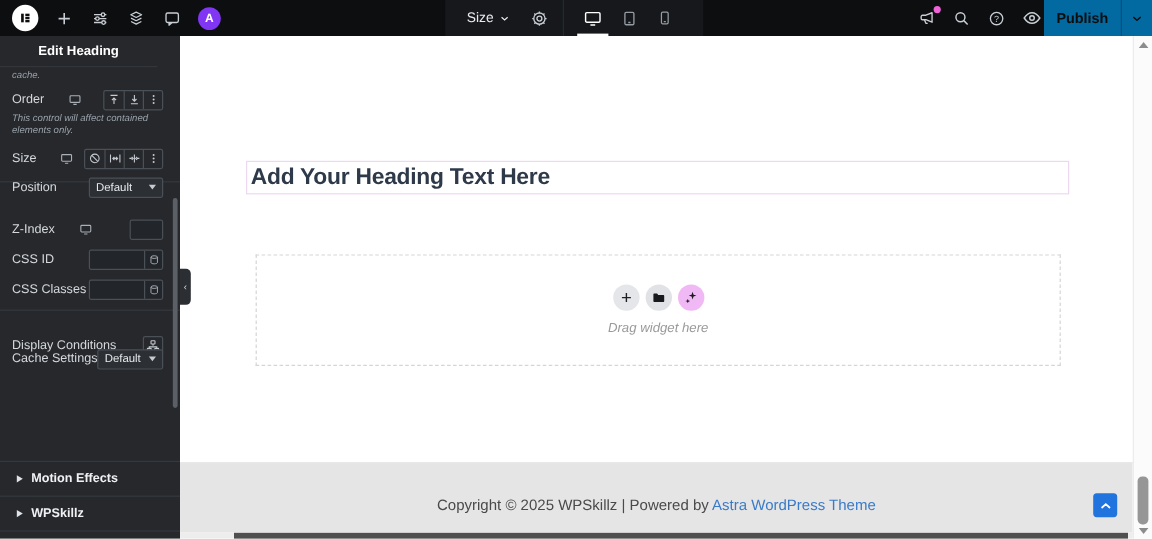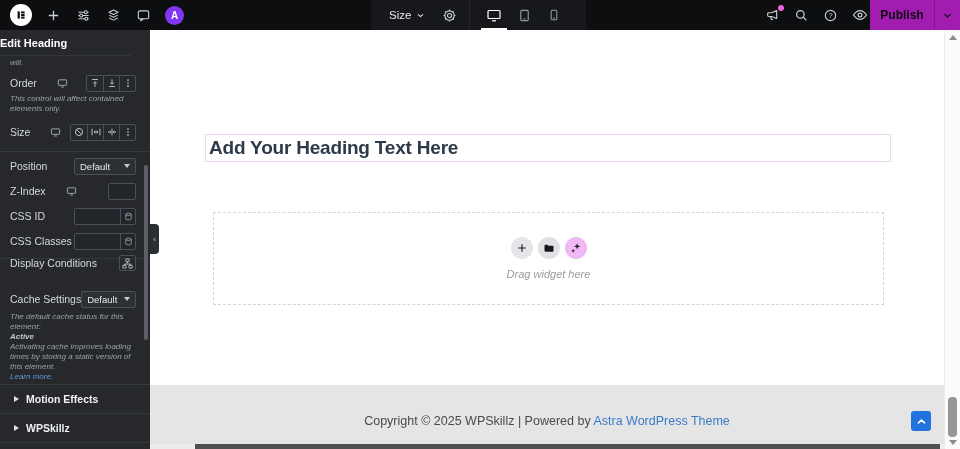--- a/index.html
+++ b/index.html
@@ -18,30 +18,30 @@
   .tb-center { position:absolute; left:371px; top:0; width:215px; height:30px;
     background:#16181b; display:flex; align-items:center; padding-left:18px; }
   .home-switcher { display:flex; align-items:center; gap:5px; color:#e8eaed; font-size:11.5px; cursor:pointer; }
   .tb-divider { width:1px; height:30px; background:#26282c; margin:0 9px 0 11px; }
   .device-btn { position:relative; width:30px; height:30px; display:flex; align-items:center; justify-content:center; color:#959ca4; cursor:pointer; }
   .device-btn.active { color:#ffffff; }
   .device-btn.active::after { content:""; position:absolute; left:2px; right:2px; bottom:0; height:2px; background:#ffffff; }
   .tb-right { position:absolute; right:92px; top:0; height:30px; display:flex; align-items:center; gap:12px; }
   .whatsnew-wrap { position:relative; }
   .notif-dot { position:absolute; top:-2px; right:-3px; width:6px; height:6px; border-radius:50%; background:#f062d8; }
-  .publish-group { position:absolute; right:0; top:0; height:30px; display:flex; background:#a21caf; cursor:pointer;text-align:right; }
+  .publish-group { position:absolute; right:0; top:0; height:30px; display:flex; background:#0369a1; cursor:pointer;text-align:right; }
   .publish-main { width:64px; height:30px; display:flex; align-items:center; justify-content:center;
     color:#0c0d0e; font-size:12px; font-weight:bold; }
   .publish-caret { width:26px; height:30px; display:flex; align-items:center; justify-content:center;
     border-left:1px solid rgba(12,13,14,.25); color:#0c0d0e; }
 
   
   .panel { position:absolute; left:0; top:30px; width:150px; height:419px; background:#26282c; color:#d5d8dc; z-index:20; }
   .panel-header { position:absolute; left:0; top:0; width:131px; height:26px;
-    display:flex; align-items:center; justify-content:flex-start;
+    display:flex; align-items:center; justify-content:center;
     font-size:11px; font-weight:bold; color:#ffffff; border-bottom:1px solid #323539; }
   .hint { position:absolute; left:10px; width:132px; font-size:8px; font-style:italic; color:#9aa2ab; line-height:10px; }
   .prow { position:absolute; left:10px; right:14px; height:18px; display:flex; align-items:center; }
   .plabel { font-size:10.5px; color:#d5d8dc; display:flex; align-items:center; gap:20px; white-space:nowrap; }
   .plabel .resp-ico { color:#a9b0b8; display:flex; }
   .pspacer { flex:1; }
   .btn-group { display:flex; border:1px solid #4a5057; border-radius:2px; }
   .btn-seg { width:16px; height:15px; display:flex; align-items:center; justify-content:center; color:#c6cbd2; cursor:pointer; }
   .btn-seg + .btn-seg { border-left:1px solid #4a5057; }
   .pselect { width:62px; height:17px; border:1px solid #4a5057; border-radius:2px; background:#2c2f34;
@@ -244,21 +244,21 @@
         </span>
       </div>
     </div>
   </div>
 
   <div class="panel">
     <div class="panel-header">
       <span>Edit Heading</span>
     </div>
 
-    <div class="hint" style="top:28px;">will.</div>
+    <div class="hint" style="top:28px;">cache.</div>
 
     <div class="prow" style="top:44px;">
       <div class="plabel">
         <span>Order</span>
         <span class="resp-ico">
           <svg width="11" height="11" viewBox="0 0 12 12" stroke="currentColor" stroke-width="1" fill="none">
               <rect x="1.5" y="2" width="9" height="6" rx=".8"></rect>
               <path d="M4.5 9.8h3"></path>
             </svg>
         </span>
@@ -334,21 +334,21 @@
                 <circle cx="6" cy="6" r="1"></circle>
                 <circle cx="6" cy="9.5" r="1"></circle>
               </svg>
           </span>
         </div>
       </div>
     </div>
 
     <div class="pdivider" style="top:121px;"></div>
 
-    <div class="prow" style="top:127px;">
+    <div class="prow" style="top:117px;">
       <div class="plabel">
           <span>Position</span>
         </div>
       <div class="pspacer"></div>
       <div class="pselect">
         <span>Default</span>
         <span class="caret"></span>
       </div>
     </div>
 
@@ -395,21 +395,21 @@
           <svg width="9" height="9" viewBox="0 0 12 12" stroke="currentColor" stroke-width="1" fill="none">
               <ellipse cx="6" cy="3" rx="3.6" ry="1.5"></ellipse>
               <path d="M2.4 3v6c0 .85 1.6 1.5 3.6 1.5s3.6-.65 3.6-1.5V3"></path>
             </svg>
         </span>
       </div>
     </div>
 
     <div class="pdivider" style="top:228px;"></div>
 
-    <div class="prow" style="top:224px;">
+    <div class="prow" style="top:249px;">
       <div class="plabel">
           <span>Display Conditions</span>
         </div>
       <div class="pspacer"></div>
       <div class="sq-btn">
         <span>
           <svg width="11" height="11" viewBox="0 0 12 12" stroke="currentColor" stroke-width="1" fill="none">
               <rect x="4.2" y="1" width="3.6" height="3" rx=".5"></rect>
               <rect x="0.8" y="8" width="3.6" height="3" rx=".5"></rect>
               <rect x="7.6" y="8" width="3.6" height="3" rx=".5"></rect>
@@ -423,26 +423,20 @@
       <div class="plabel">
           <span>Cache Settings</span>
         </div>
       <div class="pspacer"></div>
       <div class="pselect">
         <span>Default</span>
         <span class="caret"></span>
       </div>
     </div>
 
-    <div class="cache-note" style="top:282px;">
-      <div>The default cache status for this element:</div>
-      <div class="bold">Active</div>
-      <div>Activating cache improves loading times by storing a static version of this element.</div>
-      <div><a>Learn more.</a></div>
-    </div>
 
     <div class="accordion" style="top:354px;">
       <span class="tri"></span>
       <span class="alabel">Motion Effects</span>
     </div>
     <div class="accordion" style="top:383px; border-bottom:1px solid #35383d; height:30px;">
       <span class="tri"></span>
       <span class="alabel">WPSkillz</span>
     </div>
 

